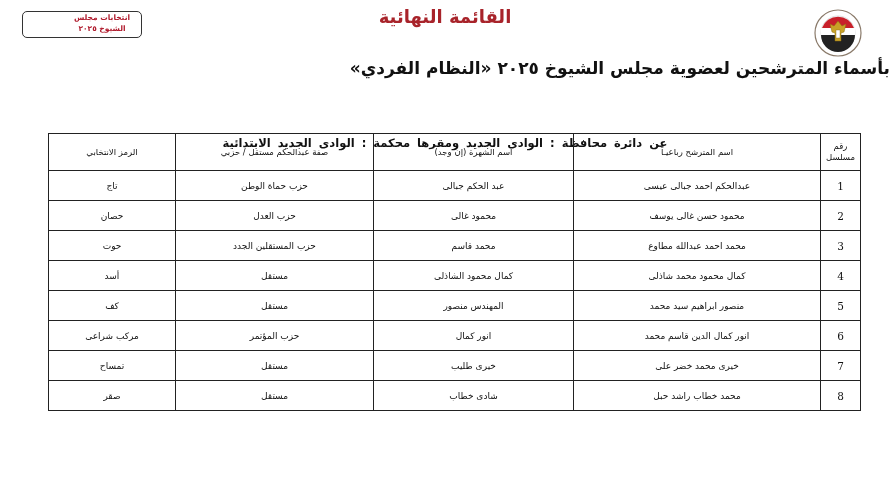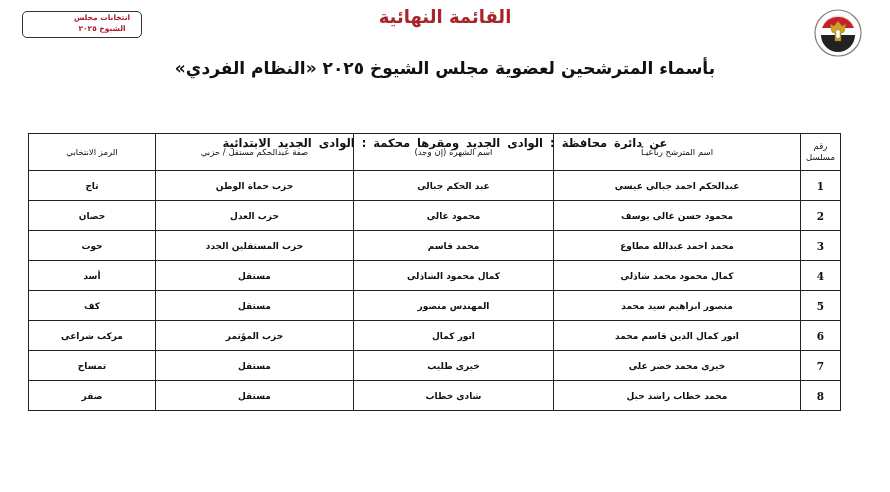--- a/index.html
+++ b/index.html
@@ -2,26 +2,26 @@
 <html><head>
 <meta charset="utf-8">
 <style>
   html, body { margin:0; padding:0; background:#ffffff; }
   body { width:890px; height:492px; position:relative; overflow:hidden; font-family:"DejaVu Sans", sans-serif; color:#111; }
   .form-box { position:absolute; left:22px; top:11px; width:118px; height:25px; border:1.5px solid #333; border-radius:5px; text-align:center; font-size:7.5px; line-height:11px; font-weight:bold; }
   .form-box .l1 { color:#111; }
   .form-box .l2 { color:#b01c2e;margin-left:40px; }
   .main-title { position:absolute; left:0; right:0; top:6px; text-align:center; font-size:18px; font-weight:bold; color:#a8232a; }
   .logo { position:absolute; left:813px; top:8px; width:50px; height:50px; }
-  .subtitle { position:absolute; left:0; right:0; top:58px; text-align:center; font-size:17px; font-weight:bold; color:#111; direction:rtl; }
+  .subtitle { position:absolute; left:0; right:0; top:58px; font-size:17px; font-weight:bold; color:#111; direction:rtl; }
   .district { position:absolute; left:0; right:0; top:100px; text-align:center; font-size:11.5px; font-weight:bold; color:#111; direction:rtl; word-spacing:3px;margin-top:36px; }
-  table.cands { position:absolute; left:28px; top:133px; width:812px; border-collapse:collapse; direction:rtl; table-layout:fixed; }
+  table.cands { position:absolute; left:48px; top:133px; width:812px; border-collapse:collapse; direction:rtl; table-layout:fixed; }
   table.cands th, table.cands td { border:1.3px solid #222; text-align:center; vertical-align:middle; padding:0; }
   table.cands th { height:36px; font-size:8.5px; font-weight:normal; line-height:11px; }
-  table.cands td { height:29px; font-size:9px; font-weight:bold; }
+  table.cands td { height:29px; font-size:9px; font-weight:normal; }
   table.cands td.num { font-family:"DejaVu Serif", serif; font-size:10.5px; }
 </style>
 </head>
 <body>
 
 <div class="form-box">
   <div class="l2">انتخابات مجلس الشيوخ ٢٠٢٥</div>
 </div>
 
 <div class="main-title">القائمة النهائية</div>

